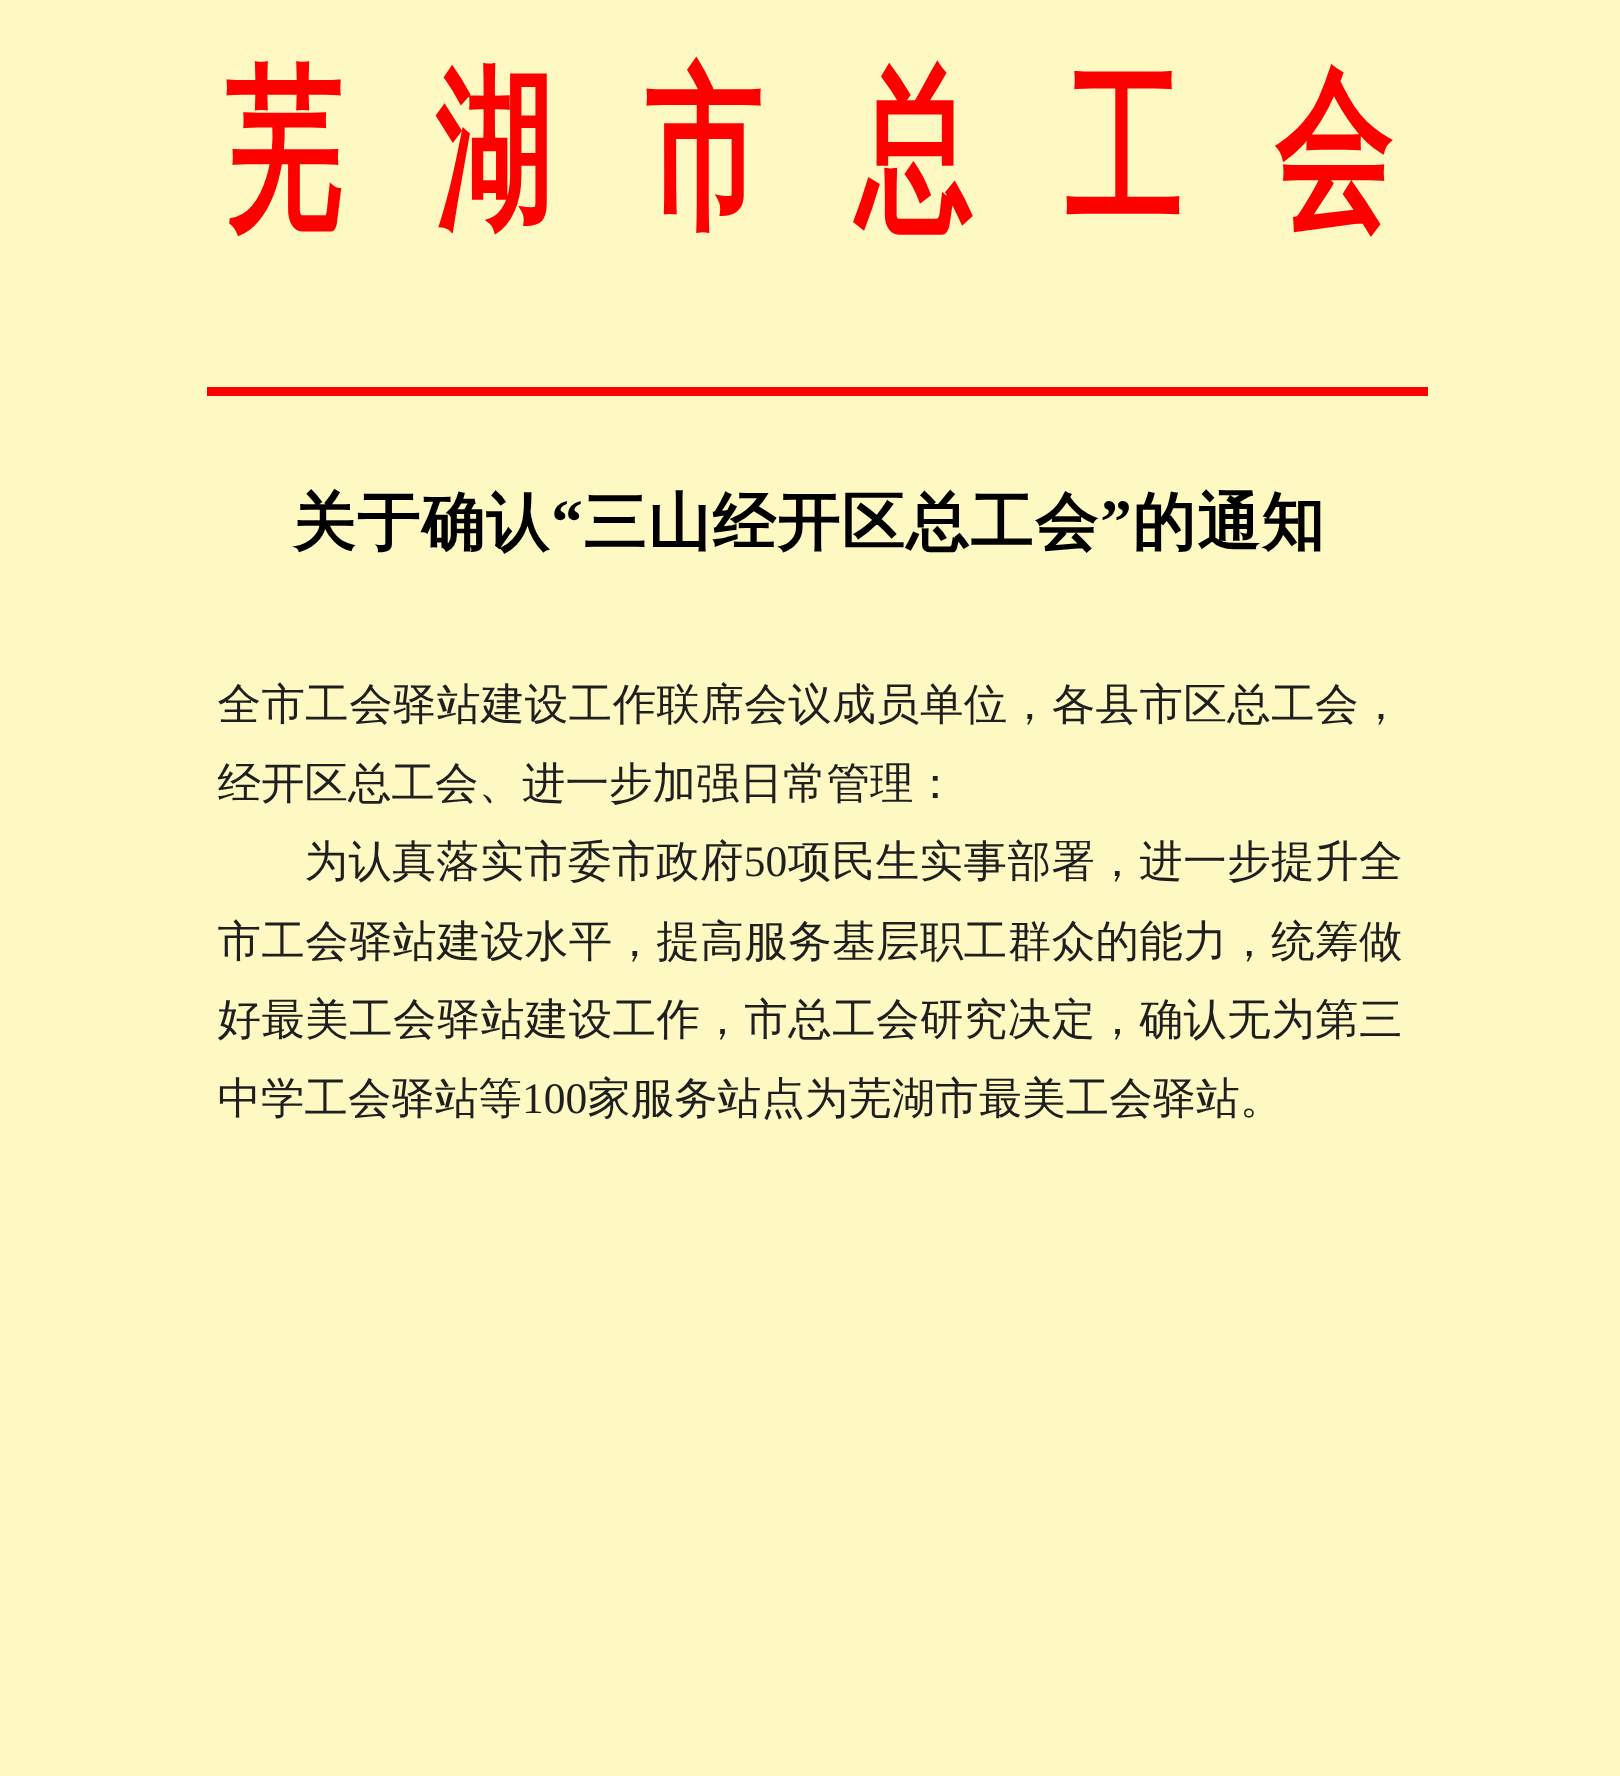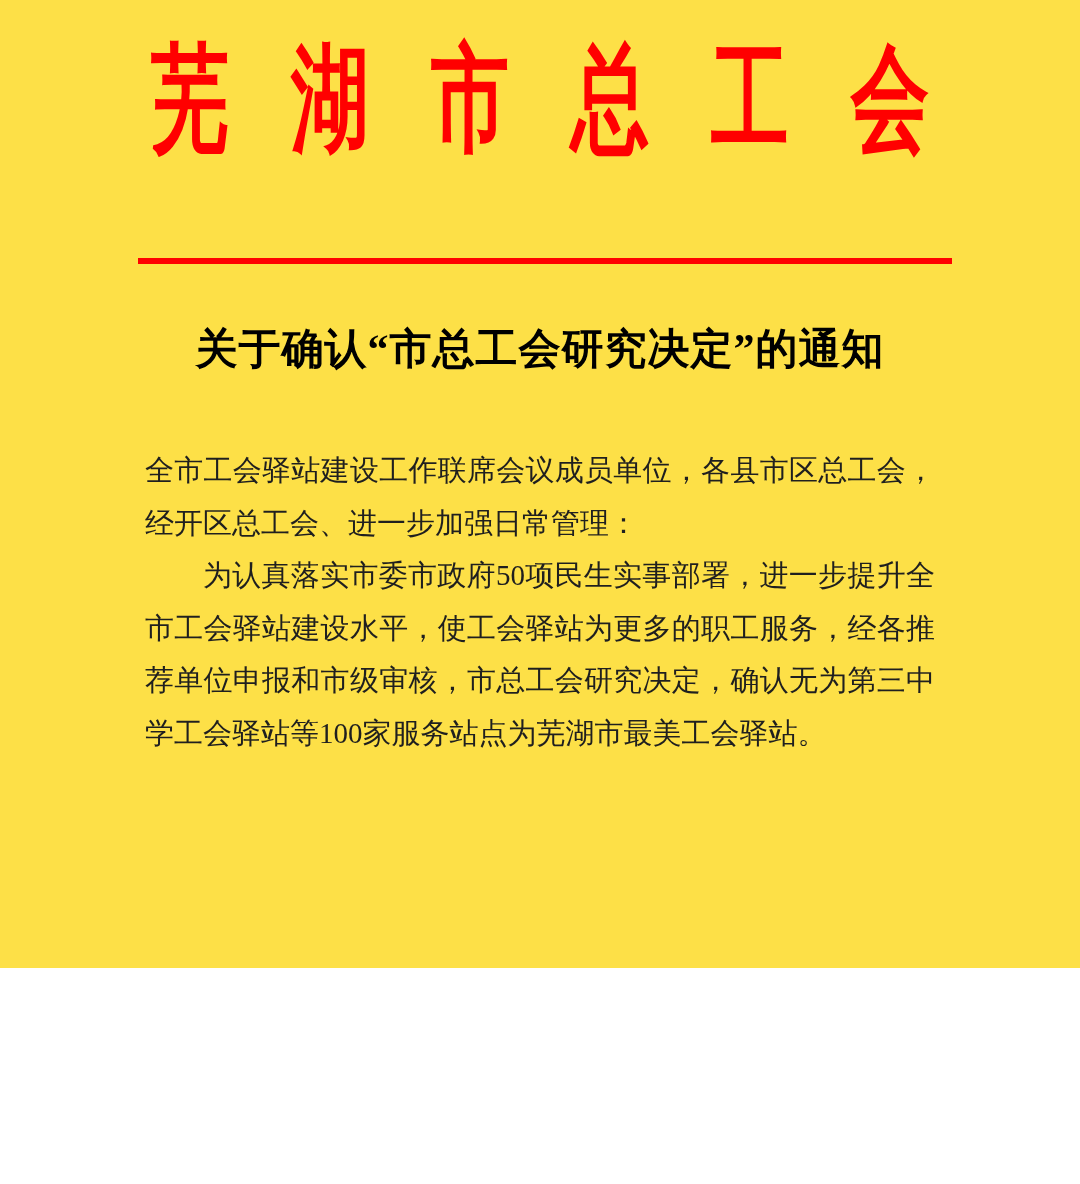--- a/index.html
+++ b/index.html
@@ -3,22 +3,22 @@
   <meta charset="utf-8">
   <style>
     html, body {
       margin: 0;
       padding: 0;
       background: #ffffff;
     }
     .page {
       position: relative;
       width: 1080px;
-      height: 968px;
-      background: #fde047;
+      height: 1184px;
+      background: #fef9c3;
       overflow: hidden;
       font-family: "Liberation Serif", "DejaVu Serif", serif;
     }
     
     .org-name {
       position: absolute;
       top: 34px;
       left: 0;
       width: 1080px;
       text-align: center;
@@ -77,20 +77,20 @@
   </style>
 </head>
 <body>
 
 <div class="page">
 
   <div class="org-name">芜湖市总工会</div>
 
   <div class="red-line"></div>
 
-  <h1 class="title">关于确认“市总工会研究决定”的通知</h1>
+  <h1 class="title">关于确认“三山经开区总工会”的通知</h1>
 
   <div class="body-text">
     <p class="salutation">全市工会驿站建设工作联席会议成员单位，各县市区总工会，经开区总工会、进一步加强日常管理：</p>
-    <p class="para">为认真落实市委市政府50项民生实事部署，进一步提升全市工会驿站建设水平，使工会驿站为更多的职工服务，经各推荐单位申报和市级审核，市总工会研究决定，确认无为第三中学工会驿站等100家服务站点为芜湖市最美工会驿站。</p>
+    <p class="para">为认真落实市委市政府50项民生实事部署，进一步提升全市工会驿站建设水平，提高服务基层职工群众的能力，统筹做好最美工会驿站建设工作，市总工会研究决定，确认无为第三中学工会驿站等100家服务站点为芜湖市最美工会驿站。</p>
   </div>
 
 </div>
 
 </body></html>

